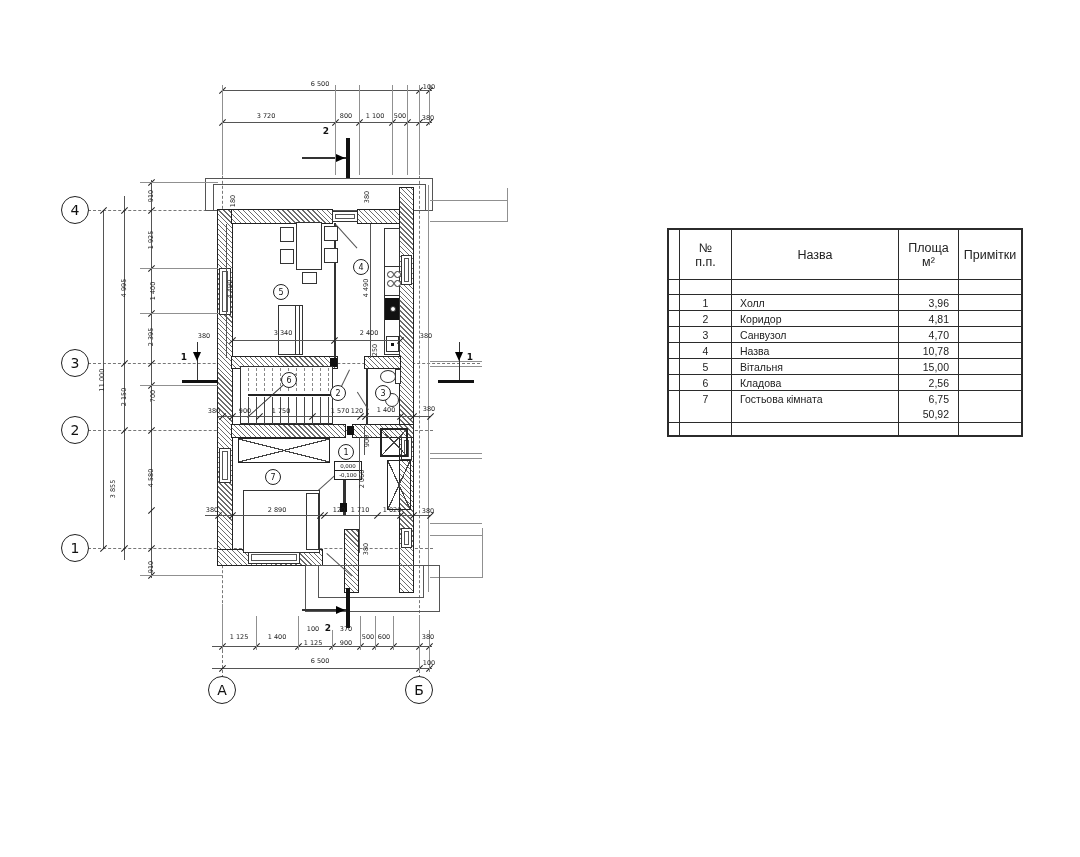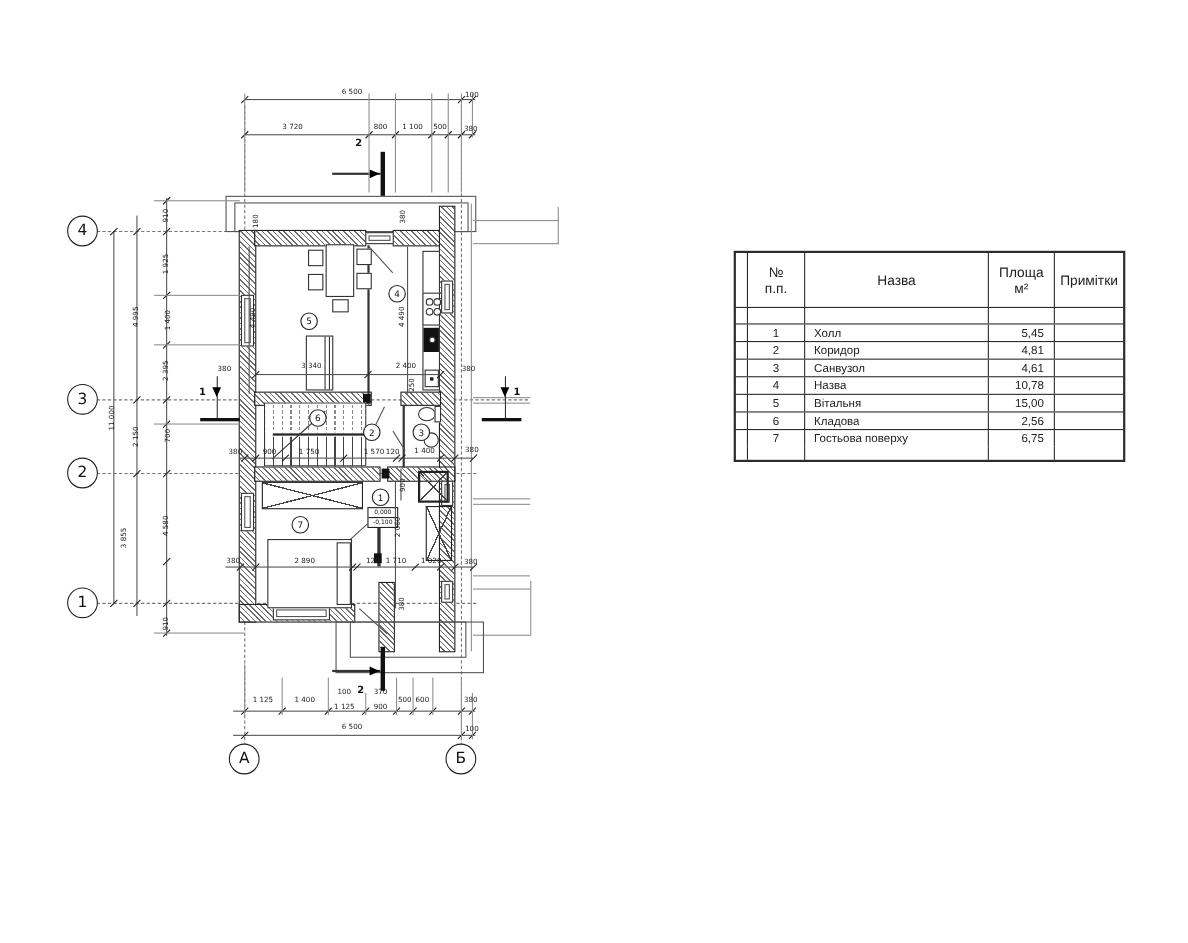--- a/index.html
+++ b/index.html
@@ -398,33 +398,33 @@
         <div class="c c2"></div>
         <div class="c c3"></div>
         <div class="c c4 last"></div>
     </div>
     <div data-repeat="table.rows" class="rows">
       
     <div class="tr" style="height:15px">
         <div class="c c0"></div>
         <div class="c c1">1</div>
         <div class="c c2 nm">Холл</div>
-        <div class="c c3 ar">5,45</div>
+        <div class="c c3 ar">3,96</div>
         <div class="c c4 last"></div>
       </div><div class="tr" style="height:15px">
         <div class="c c0"></div>
         <div class="c c1">2</div>
         <div class="c c2 nm">Коридор</div>
         <div class="c c3 ar">4,81</div>
         <div class="c c4 last"></div>
       </div><div class="tr" style="height:15px">
         <div class="c c0"></div>
         <div class="c c1">3</div>
         <div class="c c2 nm">Санвузол</div>
-        <div class="c c3 ar">4,61</div>
+        <div class="c c3 ar">4,70</div>
         <div class="c c4 last"></div>
       </div><div class="tr" style="height:15px">
         <div class="c c0"></div>
         <div class="c c1">4</div>
         <div class="c c2 nm">Назва</div>
         <div class="c c3 ar">10,78</div>
         <div class="c c4 last"></div>
       </div><div class="tr" style="height:15px">
         <div class="c c0"></div>
         <div class="c c1">5</div>
@@ -433,24 +433,31 @@
         <div class="c c4 last"></div>
       </div><div class="tr" style="height:15px">
         <div class="c c0"></div>
         <div class="c c1">6</div>
         <div class="c c2 nm">Кладова</div>
         <div class="c c3 ar">2,56</div>
         <div class="c c4 last"></div>
       </div><div class="tr" style="height:15px">
         <div class="c c0"></div>
         <div class="c c1">7</div>
-        <div class="c c2 nm">Гостьова поверху</div>
+        <div class="c c2 nm">Гостьова кімната</div>
         <div class="c c3 ar">6,75</div>
         <div class="c c4 last"></div>
       </div></div>
+    <div class="tr" style="height:16px">
+      <div class="c c0"></div>
+        <div class="c c1"></div>
+        <div class="c c2"></div>
+      <div class="c c3 ar">50,92</div>
+      <div class="c c4 last"></div>
+    </div>
     <div class="tr" style="height:12px">
       <div class="c c0"></div>
         <div class="c c1"></div>
         <div class="c c2"></div>
         <div class="c c3"></div>
         <div class="c c4 last"></div>
     </div>
   </div>
 
 </div>

